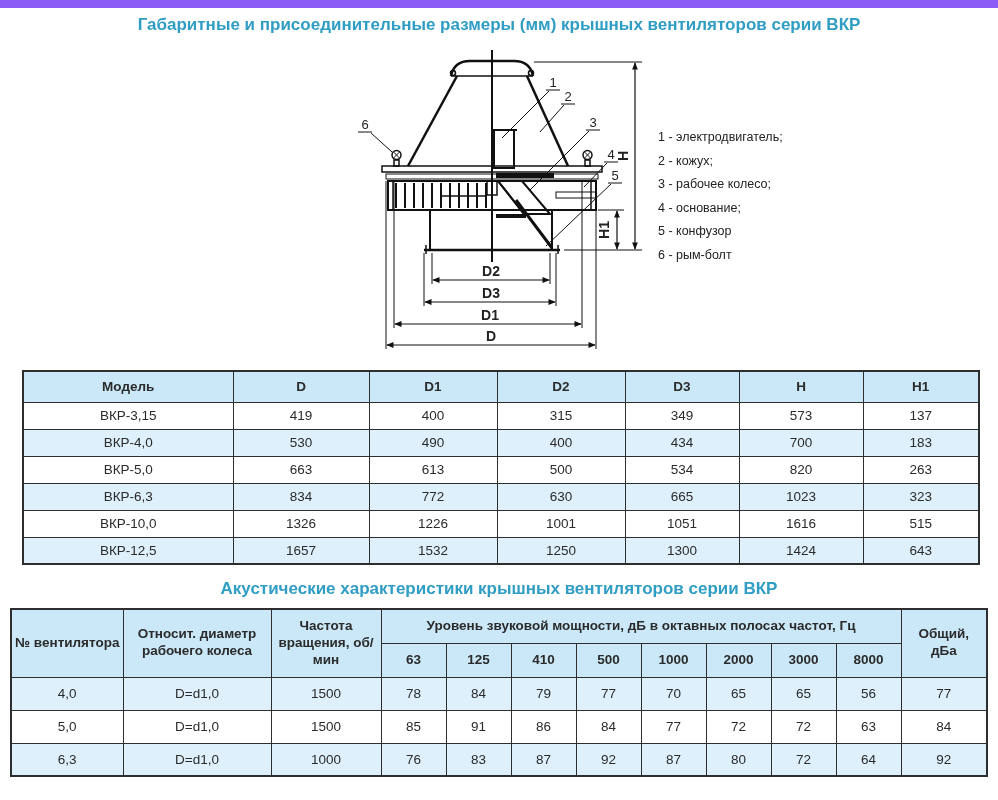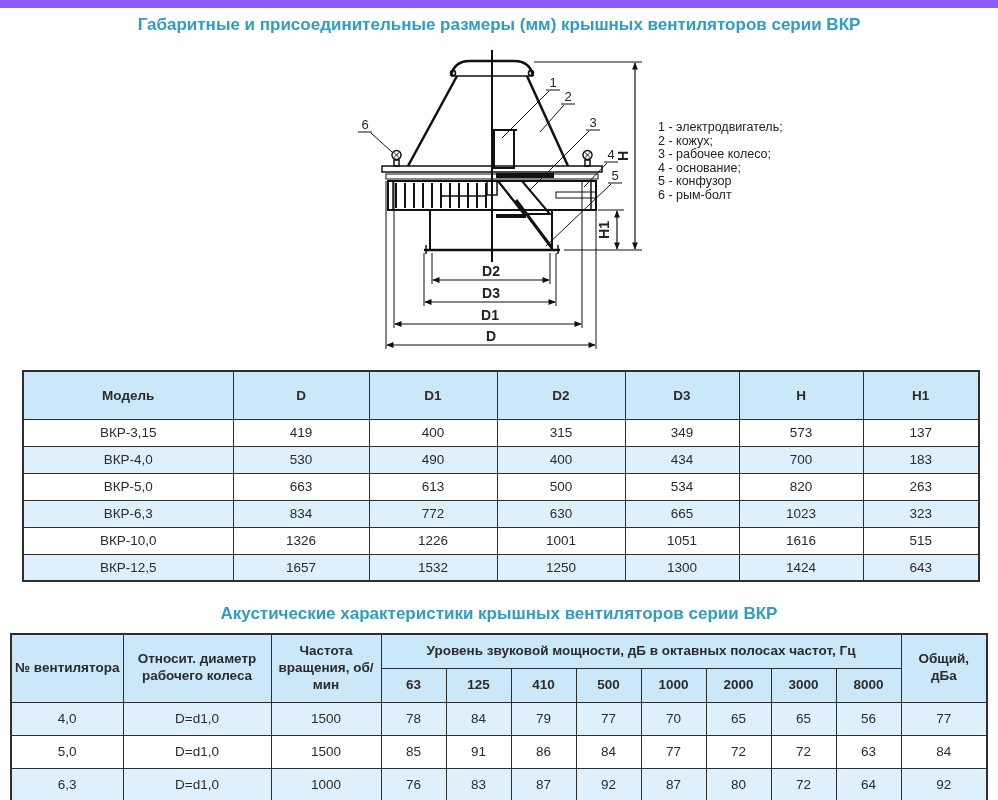--- a/index.html
+++ b/index.html
@@ -6,34 +6,34 @@
     --accent:#2f9dc4;
     --hdr-bg:#cbe8f8;
     --alt-bg:#ddf0fb;
     --line:#2e2e2e;
     --ink:#333333;
   }
   *{box-sizing:border-box;margin:0;padding:0;}
   body{background:#fff;font-family:"Liberation Sans",sans-serif;color:var(--ink);}
   .page{width:998px;height:800px;overflow:hidden;background:#fff;border-top:8px solid #8b5cf6;position:relative;}
   .title{color:var(--accent);font-size:17px;font-weight:bold;text-align:center;padding-top:7px;}
-  .title2{color:var(--accent);font-size:17px;font-weight:bold;text-align:center;margin-top:22px;}
+  .title2{color:var(--accent);font-size:17px;font-weight:bold;text-align:center;margin-top:14px;}
 
   .figure{position:relative;height:322px;margin-top:2px;}
   .figure svg{position:absolute;left:320px;top:3px;}
   .legend{position:absolute;left:658px;top:84px;font-size:12.5px;line-height:13.6px;color:#222;}
-  .legend div{white-space:nowrap;}
+  .legend div{white-space:nowrap;margin-top:10px;}
 
   table{border-collapse:collapse;table-layout:fixed;background:#fff;}
   th,td{border:1px solid var(--line);text-align:center;vertical-align:middle;}
   th{background:var(--hdr-bg);font-weight:bold;font-size:13.5px;color:#2b2b2b;padding:2px 3px;}
   td{font-size:13.5px;color:#2b2b2b;padding:0 2px;}
 
   .dims-table{width:956px;margin:11px 0 0 22px;border:2px solid var(--line);}
-  .dims-table thead th{height:48px;}
+  .dims-table thead th{height:31px;}
   .dims-table tbody td{height:27px;}
   .dims-table tbody tr:nth-child(even) td{background:var(--alt-bg);}
 
   .acoustic-table{width:978px;margin:9px 0 0 10px;border:2px solid var(--line);}
   .acoustic-table thead th{height:34px;line-height:1.25;}
   .acoustic-table tbody td{height:33px;}
   .acoustic-table tbody tr:nth-child(odd) td{background:var(--alt-bg);}
 
   .diagram-line{stroke:#111;fill:none;}
   .dim-text{font-size:14px;font-weight:bold;fill:#222;font-family:"Liberation Sans",sans-serif;}

